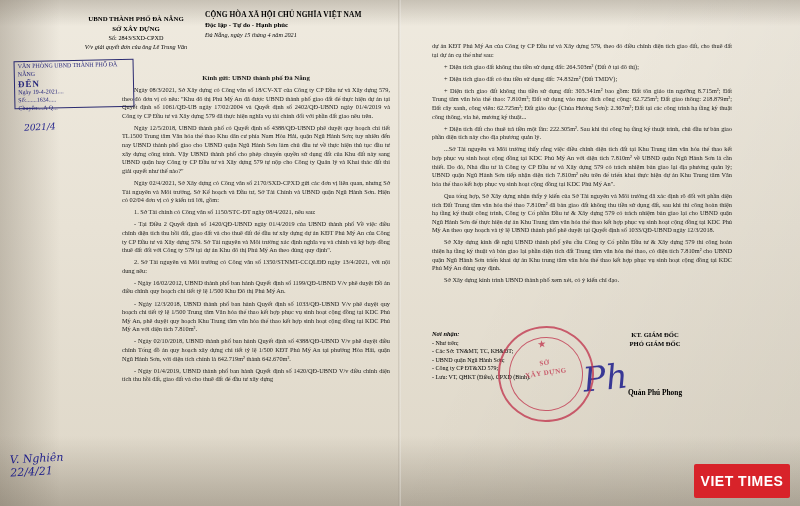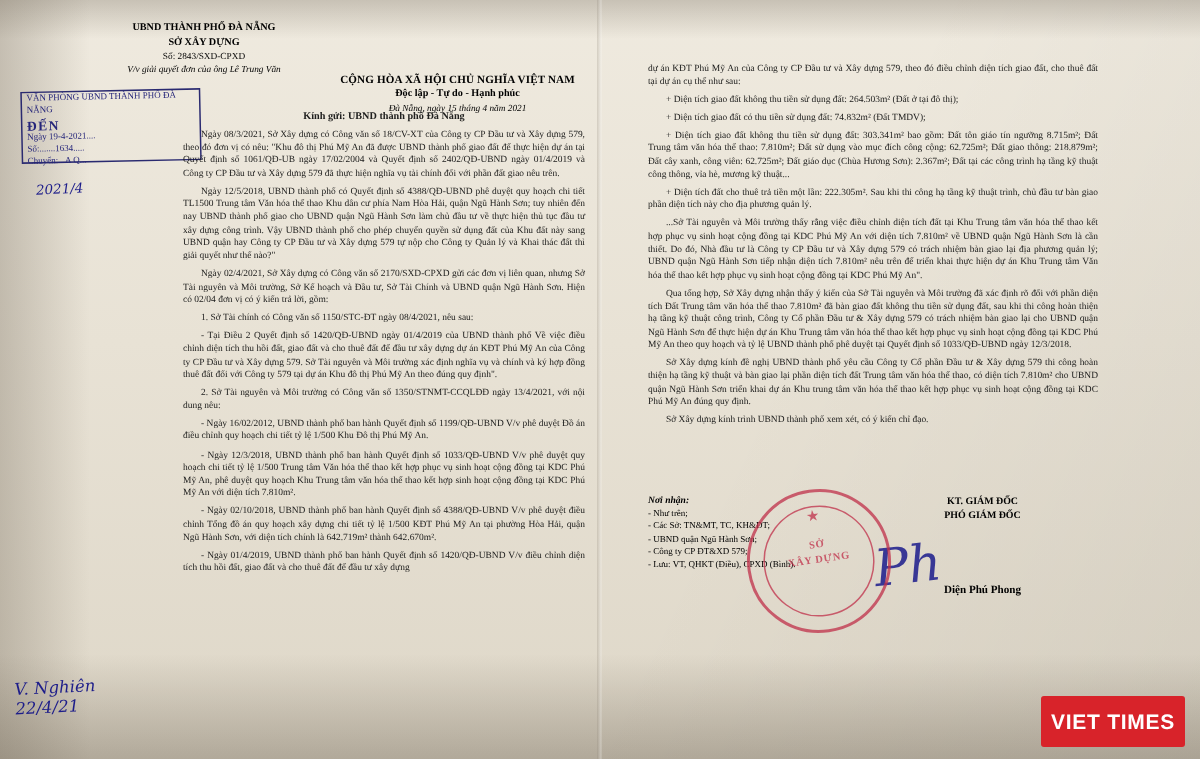--- a/index.html
+++ b/index.html
@@ -30,21 +30,21 @@
     background:linear-gradient(180deg, rgba(110,100,85,.30), rgba(110,100,85,0));
   }
   .fold{
     position:absolute;left:398px;top:0;width:3px;height:506px;
     background:linear-gradient(90deg, rgba(130,120,105,.25), rgba(255,255,255,.35));
   }
 
   
   .hdr{position:absolute;top:10px;left:0;width:800px;height:62px;}
   .hdr-left{position:absolute;left:46px;top:4px;width:180px;text-align:center;}
-  .hdr-right{position:absolute;left:205px;top:0px;width:200px;text-align:center;margin-top:38px;}
+  .hdr-right{position:absolute;left:205px;top:0px;width:200px;text-align:left;}
   .b{font-weight:bold;}
   .t9{font-size:7.4px;line-height:10px;letter-spacing:.1px;}
   .t8{font-size:6.8px;line-height:9.5px;}
   .t7{font-size:6.2px;line-height:9px;}
   .italic{font-style:italic;}
 
   
   .stampbox{
     position:absolute;left:14px;top:60px;width:118px;height:46px;
     border:1px solid #2a2a70;
@@ -177,21 +177,21 @@
     <div class="i">- Như trên;</div>
     <div class="i">- Các Sở: TN&amp;MT, TC, KH&amp;ĐT;</div>
     <div class="i">- UBND quận Ngũ Hành Sơn;</div>
     <div class="i">- Công ty CP ĐT&amp;XD 579;</div>
     <div class="i">- Lưu: VT, QHKT (Điều), CPXD (Bình).</div>
   </div>
 
   <div class="sig">
     <div class="l1">KT. GIÁM ĐỐC</div>
     <div class="l2">PHÓ GIÁM ĐỐC</div>
-    <div class="name">Diện Phú Phong</div>
+    <div class="name">Quản Phú Phong</div>
   </div>
   <div class="sig-scribble">Ph</div>
 
   <div class="rstamp">
     <div class="inner"></div>
     <div class="star">★</div>
     <div class="txt">SỞ<br>XÂY DỰNG</div>
   </div>
 
   <div class="hand bl-hand">

